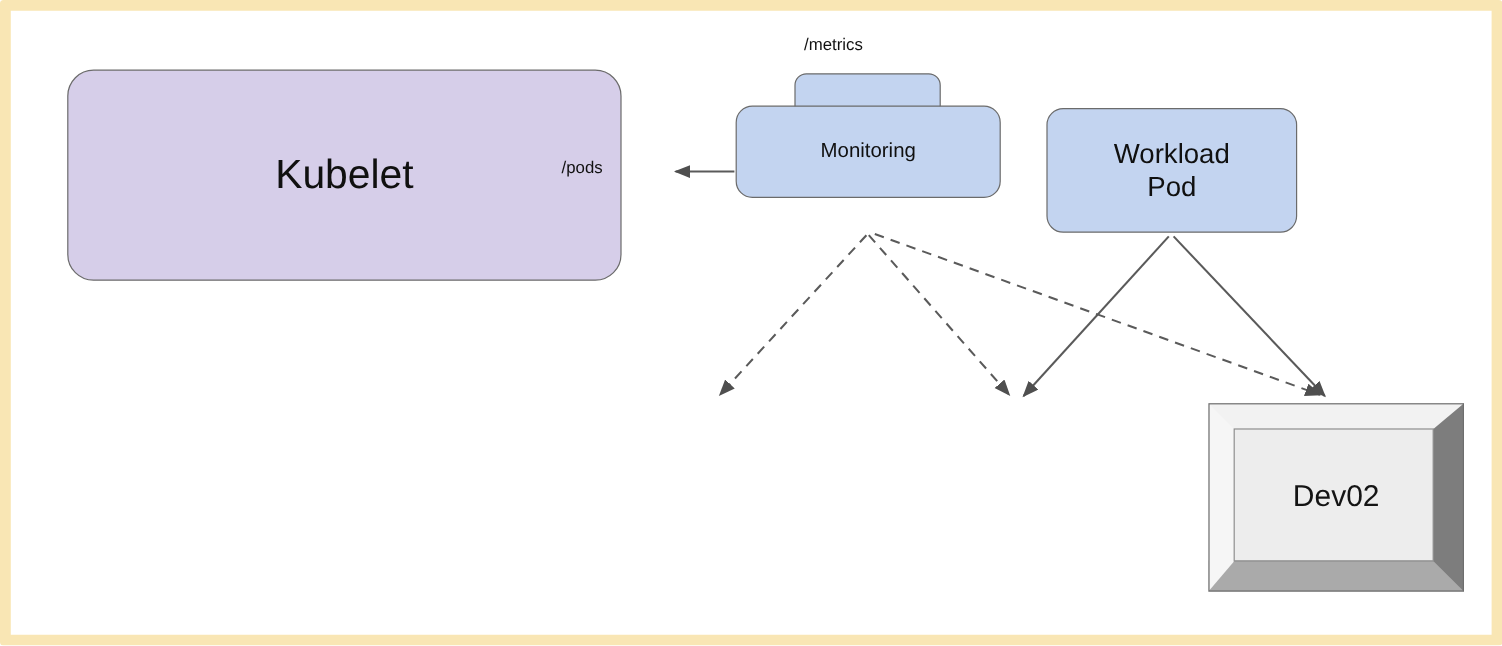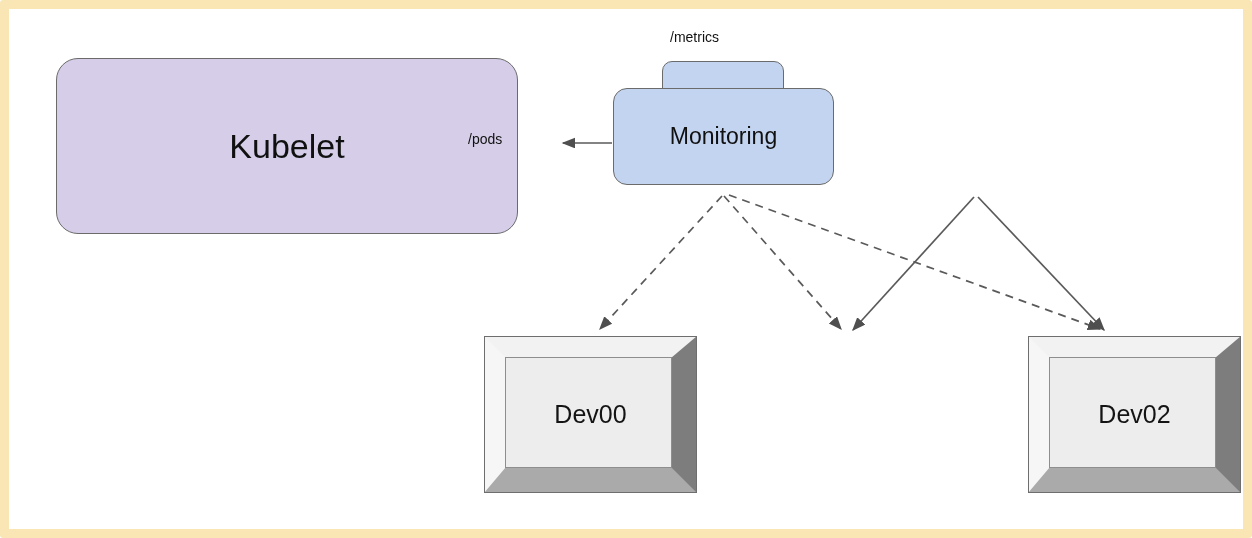--- a/index.html
+++ b/index.html
@@ -92,23 +92,23 @@
     height: 40px;
     background: #c3d4f0;
     border-radius: 10px 10px 0 0;
     z-index: 8;
   }
 
   .node.daemonset {
     left: 613px;
     top: 88px;
     width: 221px;
-    height: 97px;
+    height: 77px;
     background: #c3d4f0;
-    font-size: 23px;
+    font-size: 17px;
     z-index: 12;
   }
 
   .node.workload {
     left: 872px;
     top: 90px;
     width: 209px;
     height: 104px;
     background: #c3d4f0;
     font-size: 23px;
@@ -135,21 +135,21 @@
   
   .device {
     position: absolute;
     width: 213px;
     height: 157px;
     top: 336px;
     z-index: 10;
   }
   .device.d0 { left: 484px; }
   .device.d1 { left: 742px; }
-  .device.d2 { left: 1028px; }
+  .device.d2 { left: 1007px; }
 
   .device .bevel {
     position: absolute;
     inset: 0;
     border-style: solid;
     border-width: 22px 26px 26px 22px;
     border-top-color: #f2f2f2;
     border-left-color: #f6f6f6;
     border-right-color: #7d7d7d;
     border-bottom-color: #aaaaaa;
@@ -230,26 +230,27 @@
   <div class="tab metrics-tab"></div>
 
   <div class="edge-label metrics">/metrics</div>
 
   <div class="node daemonset">
     <div>
       <div>Monitoring</div>
     </div>
   </div>
 
-
-  <div class="device d0">
-    <div class="bevel"></div>
-    <div class="inner-line"></div>
-    <div class="dev-label">Dev00</div>
-  </div>
+  <div class="node workload">
+    <div>
+      <div>Workload</div>
+      <div>Pod</div>
+    </div>
+  </div>
+
 
 
   <div class="device d2">
     <div class="bevel"></div>
     <div class="inner-line"></div>
     <div class="dev-label">Dev02</div>
   </div>
 
   <div class="page-border"></div>
 </div>

